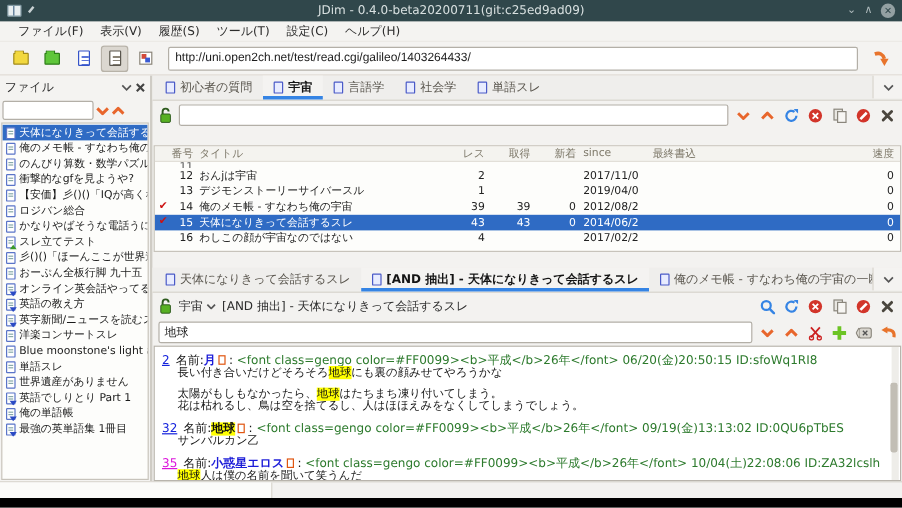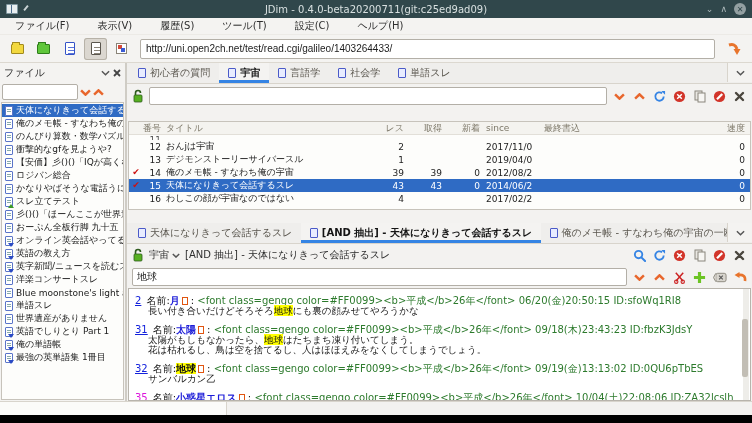--- a/index.html
+++ b/index.html
@@ -13,21 +13,21 @@
   .app-ico{width:12px;height:10px;background:#e8eef0;border:1px solid #7f97a0;border-radius:1px;position:relative}
   .app-ico::before{content:"";position:absolute;left:4px;top:0;bottom:0;width:1px;background:#4a6a8a}
   .pin-ico{width:8px;height:8px;position:relative}
   .pin-ico::before{content:"";position:absolute;left:3px;top:0;width:2px;height:6px;background:#c9d2d4;transform:rotate(40deg)}
   .titlebar .title{flex:1;text-align:center;white-space:nowrap;overflow:hidden}
   .tbtns{display:flex;align-items:center;gap:7px;width:110px;justify-content:flex-end}
   .tb-glyph{color:#aebabc;font-size:9px;line-height:1}
   .tb-close{width:12px;height:12px;border-radius:50%;background:#93a0a2;color:#2e4549;font-size:8px;display:flex;align-items:center;justify-content:center;font-weight:bold}
 
   
-  .menubar{height:17px;display:flex;align-items:center;background:#f4f3f1;font-size:10px;color:#2d2d2d;padding:0 8px;gap:14px;flex:none;border-bottom:1px solid #eceae6}
+  .menubar{height:17px;display:flex;align-items:center;background:#f4f3f1;font-size:10px;color:#2d2d2d;padding:0 8px;gap:0;flex:none;border-bottom:1px solid #eceae6}
   .menu-item{padding:1px 7px;white-space:nowrap}
 
   
   .toolbar{height:28px;display:flex;align-items:center;background:#f4f3f1;padding:2px 6px;gap:3px;flex:none;border-bottom:1px solid #dcd8d0}
   .tool-btn{width:23px;height:22px;display:flex;align-items:center;justify-content:center;border-radius:3px;flex:none}
   .tool-btn.active{background:#dbd7d0;box-shadow:inset 0 0 0 1px #b7b2a8}
   .ico-folder{width:13px;height:10px;background:#f2d83f;border:1px solid #a18a1e;border-radius:1px;position:relative}
   .ico-folder::before{content:"";position:absolute;top:-3px;left:0;width:6px;height:2px;background:#f2d83f;border:1px solid #a18a1e;border-bottom:none;border-radius:1px 1px 0 0}
   .ico-folder.green{background:#5fc63a;border-color:#2e7d1a}
   .ico-folder.green::before{background:#5fc63a;border-color:#2e7d1a}
@@ -536,21 +536,20 @@
 
       <div class="message" id="message">
         <div class="msg-scroll">
             <span class="msg-thumb"></span>
           </div>
       <div class="post">
             <div class="post-header"><span class="pnum">2</span><span class="plabel">名前:</span><span class="pname"><span>月</span></span><span class="pmail"></span><span class="plabel">: </span><span class="pmeta">&lt;font class=gengo color=#FF0099&gt;&lt;b&gt;平成&lt;/b&gt;26年&lt;/font&gt; 06/20(金)20:50:15 ID:sfoWq1RI8</span></div>
             <div class="pbody"><span>長い付き合いだけどそろそろ</span><span class="hl">地球</span><span>にも裏の顔みせてやろうかな</span></div>
           </div>
           <div class="post">
-            <div class="post-header"><span class="pnum">31</span><span class="plabel">名前:</span><span class="pname"><span>太陽</span></span><span class="pmail"></span><span class="plabel">: </span><span class="pmeta">&lt;font class=gengo color=#FF0099&gt;&lt;b&gt;平成&lt;/b&gt;26年&lt;/font&gt; 09/18(木)23:43:23 ID:fbzK3JdsY</span></div>
             <div class="pbody"><span>太陽がもしもなかったら、</span><span class="hl">地球</span><span>はたちまち凍り付いてしまう。</span></div>
             <div class="pbody"><span>花は枯れるし、鳥は空を捨てるし、人はほほえみをなくしてしまうでしょう。</span></div>
           </div>
           <div class="post">
             <div class="post-header"><span class="pnum">32</span><span class="plabel">名前:</span><span class="pname"><span class="hl">地球</span></span><span class="pmail"></span><span class="plabel">: </span><span class="pmeta">&lt;font class=gengo color=#FF0099&gt;&lt;b&gt;平成&lt;/b&gt;26年&lt;/font&gt; 09/19(金)13:13:02 ID:0QU6pTbES</span></div>
             <div class="pbody"><span>サンバルカン乙</span></div>
           </div>
           <div class="post">
             <div class="post-header"><span class="pnum magenta">35</span><span class="plabel">名前:</span><span class="pname"><span>小惑星エロス</span></span><span class="pmail"></span><span class="plabel">: </span><span class="pmeta">&lt;font class=gengo color=#FF0099&gt;&lt;b&gt;平成&lt;/b&gt;26年&lt;/font&gt; 10/04(土)22:08:06 ID:ZA32lcslh</span></div>
             <div class="pbody"><span class="hl">地球</span><span>人は僕の名前を聞いて笑うんだ</span></div>

